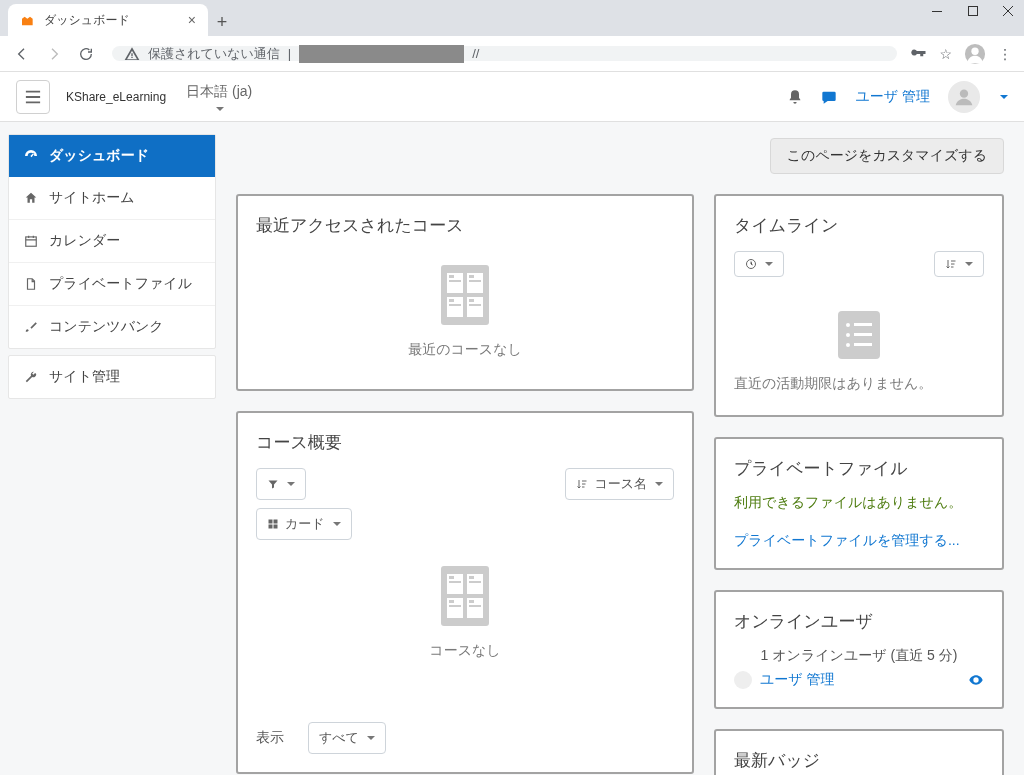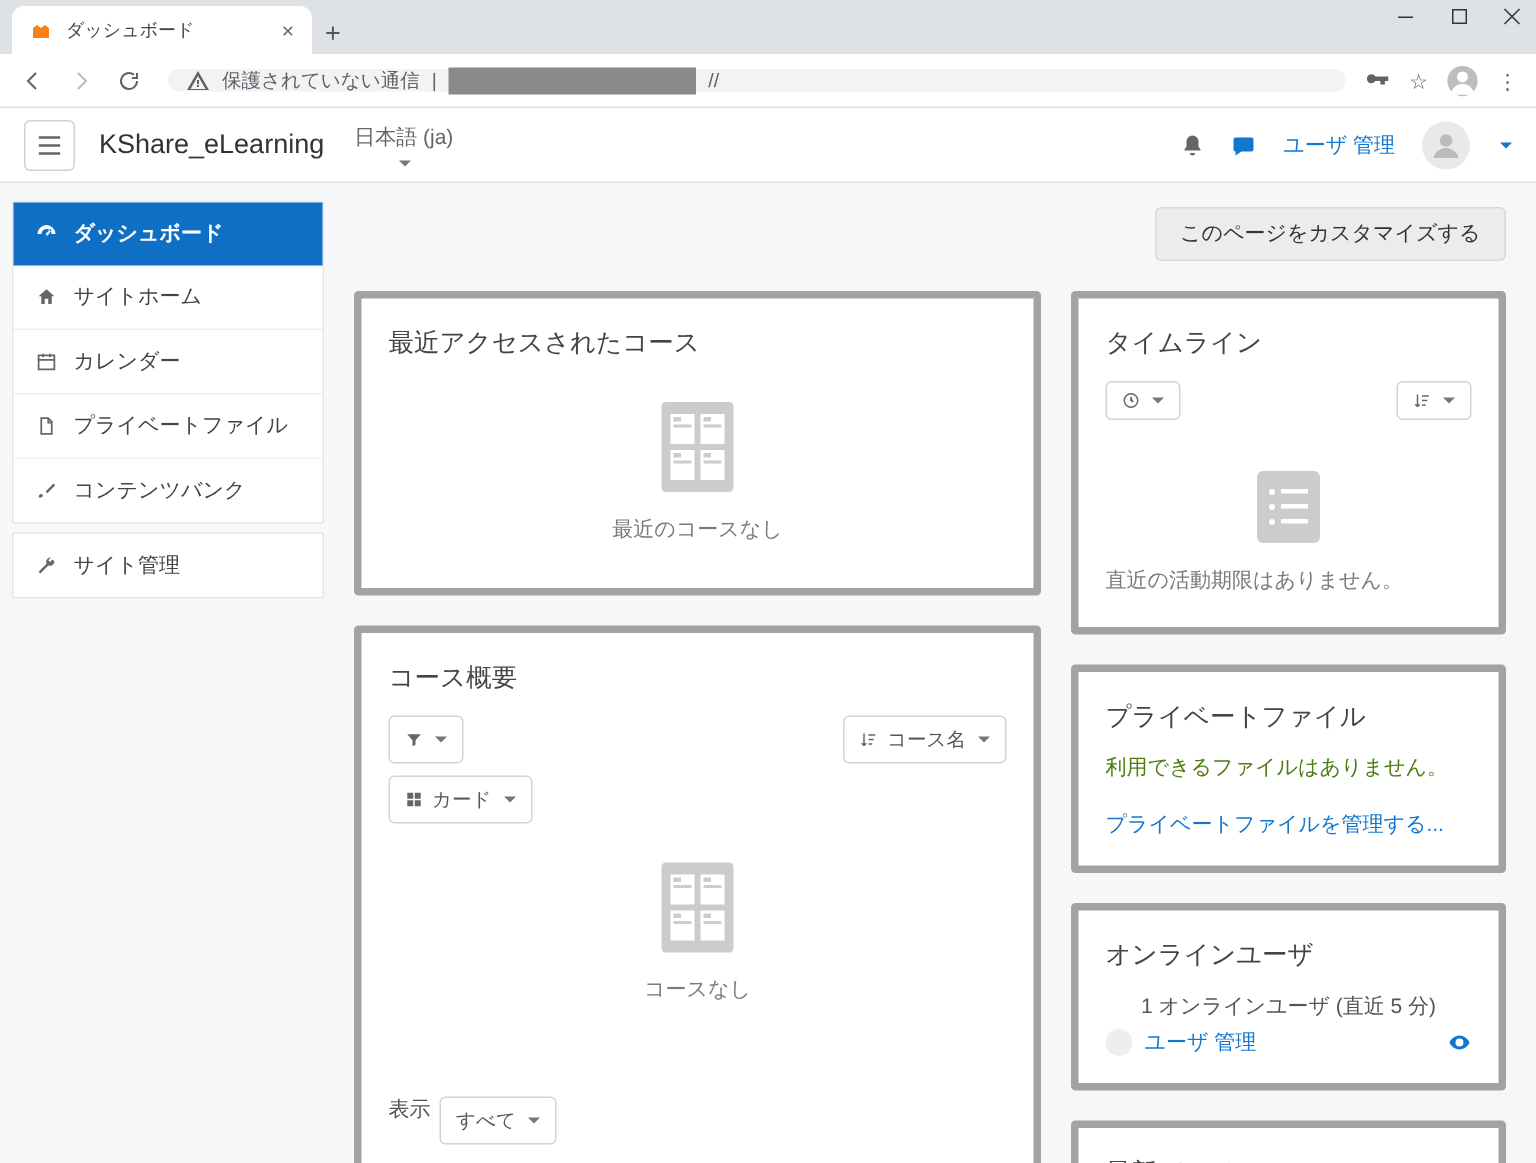--- a/index.html
+++ b/index.html
@@ -22,21 +22,21 @@
   .tb-btn.disabled { color: #bbb; }
   .omnibox { flex: 1; height: 15px; background: #f1f3f4; border-radius: 14px; display: flex; align-items: center; padding: 0 12px; gap: 8px; color: #5f6368; font-size: 13px; margin: 0 8px; }
   .omni-warn { width: 16px; height: 16px; fill: #5f6368; }
   .omni-blank { background: #8a8a8a; height: 18px; width: 165px; display: inline-block; }
   .tb-right { display: flex; align-items: center; gap: 12px; margin-left: auto; padding-right: 4px; }
   
   
   .navbar { height: 50px; background: #fff; border-bottom: 1px solid #e0e0e0; display: flex; align-items: center; padding: 0 16px; }
   .hamburger { width: 34px; height: 34px; border: 1px solid #d0d0d0; border-radius: 4px; display: flex; align-items: center; justify-content: center; margin-right: 16px; }
   .hamburger svg { width: 16px; height: 14px; }
-  .brand { font-size: 18px; color: #333; margin-right: 20px; }
+  .brand { font-size: 12px; color: #333; margin-right: 20px; }
   .lang-sel { color: #666; font-size: 14px; display: flex; align-items: center; gap: 6px; flex-direction: column; }
   .nav-right { margin-left: auto; display: flex; align-items: center; gap: 18px; }
   .nav-icon { color: #666; }
   .user-link { color: #1177d1; }
   .avatar { width: 32px; height: 32px; border-radius: 50%; background: #e9e9e9; display: flex; align-items: center; justify-content: center; }
   .avatar svg { width: 20px; height: 20px; fill: #bbb; }
   
   
   .page { display: flex; height: calc(775px - 36px - 36px - 50px); background: #f6f7f8; }
   .drawer { width: 224px; padding: 12px 8px; }
@@ -48,21 +48,21 @@
   .nav-block + .nav-block { margin-top: 6px; }
   
   .content { flex: 1; padding: 16px 20px 16px 12px; overflow: auto; }
   .top-actions { display: flex; justify-content: flex-end; margin-bottom: 20px; }
   .btn-secondary { background: #ececec; border: 1px solid #d8d8d8; border-radius: 4px; padding: 8px 16px; font-size: 14px; color: #333; margin-left: 48px; }
   
   .region-row { display: flex; gap: 20px; }
   .region-main { flex: 1; display: flex; flex-direction: column; gap: 20px; }
   .region-side { width: 290px; display: flex; flex-direction: column; gap: 20px; }
   
-  .card { background: #fff; border: 5px solid #a3a3a3; border-radius: 3px; padding: 18px; }
+  .card { background: #fff; border: 2px solid #a3a3a3; border-radius: 3px; padding: 18px; }
   .card-title { font-size: 17px; color: #444; margin-bottom: 14px; font-weight: normal; }
   
   .empty-state { text-align: center; padding: 12px 0; }
   .empty-icon { width: 52px; height: 64px; margin: 0 auto 14px; }
   .empty-text { color: #7a7a7a; font-size: 14px; }
   
   .filter-row { display: flex; gap: 8px; justify-content: space-between; margin-bottom: 8px; flex-wrap: wrap; }
   .btn-outline { background: #fff; border: 1px solid #ced4da; border-radius: 4px; padding: 6px 10px; font-size: 13px; color: #555; display: inline-flex; align-items: center; gap: 6px; }
   .caret { border-top: 4px solid #777; border-left: 4px solid transparent; border-right: 4px solid transparent; display: inline-block; margin-left: 2px; }
   
@@ -74,21 +74,21 @@
   .list-icon-big::after { top: 12px; left: 16px; width: 18px; box-shadow: 0 10px 0 #fff, 0 20px 0 #fff; }
   
   .side-text { color: #4d7c0f; font-size: 14px; margin-bottom: 20px; }
   .link { color: #1177d1; font-size: 14px; }
   
   .online-line { text-align: center; font-size: 14px; color: #555; margin-bottom: 6px; }
   .online-user { display: flex; align-items: center; gap: 8px; font-size: 14px; }
   .online-user .avatar-sm { width: 18px; height: 18px; border-radius: 50%; background: #eee; }
   .eye { margin-left: auto; color: #1177d1; }
   
-  .show-row { display: flex; gap: 6px; }
+  .show-row { display: flex; align-items: center; gap: 24px; }
   .show-label { font-size: 14px; color: #555; }
   svg { display: block; }
 </style>
 </head>
 <body>
 
 <div class="tab-strip">
   <div class="tab">
     <span class="tab-favicon">
       <svg viewBox="0 0 24 24">

